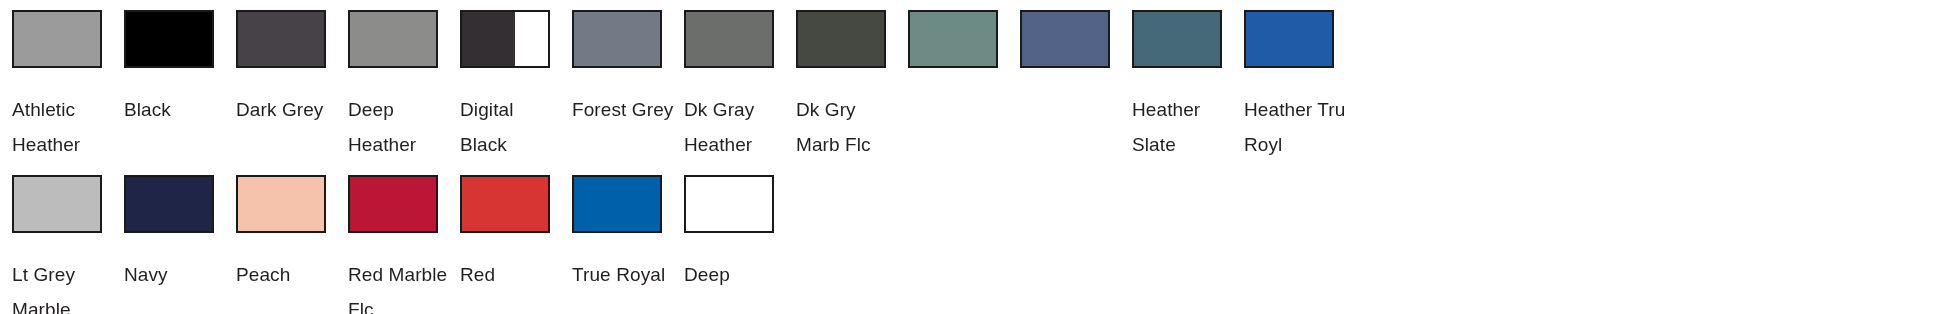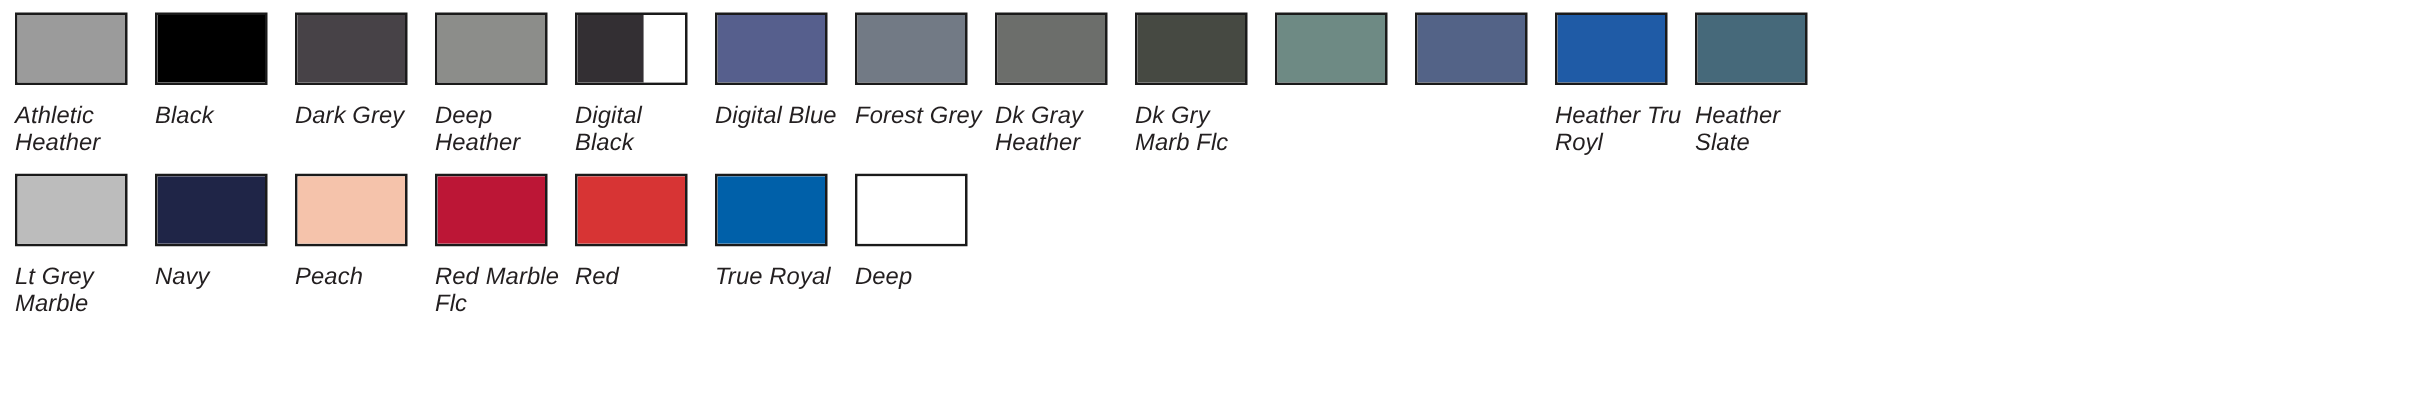--- a/index.html
+++ b/index.html
@@ -52,30 +52,29 @@
   }
 
   .chip-part {
     height: 100%;
   }
   .chip-part.single { width: 100%; }
   .chip-part.major  { width: 62%; }
   .chip-part.minor  { width: 38%; }
 
   .swatch-label {
-    margin-top: 14px;
+    margin-top: 24px;
     width: 104px;
     font-size: 19px;
-    line-height: 22px;
+    line-height: 35px;
     letter-spacing: 0.1px;
     color: #231f20;
     word-wrap: break-word;
     overflow-wrap: break-word;
     hyphens: none;
-    font-style: italic;
   }
 </style>
 </head>
 <body>
 
 <div id="swatch-grid">
   <div class="swatch-row" id="swatch-row-1">
       <div class="swatch-cell">
         <div class="swatch-chip">
           <div class="chip-part single" style="background: rgb(155, 155, 155);"></div>
@@ -102,26 +101,20 @@
       </div>
       <div class="swatch-cell">
         <div class="swatch-chip">
           <div class="chip-part major" style="background: rgb(51, 47, 51);"></div>
           <div class="chip-part minor" style="background: rgb(255, 255, 255);"></div>
         </div>
         <div class="swatch-label">Digital Black</div>
       </div>
       <div class="swatch-cell">
         <div class="swatch-chip">
-          <div class="chip-part single" style="background: rgb(86, 95, 141);"></div>
-        </div>
-        <div class="swatch-label">Digital Blue</div>
-      </div>
-      <div class="swatch-cell">
-        <div class="swatch-chip">
           <div class="chip-part single" style="background: rgb(114, 122, 133);"></div>
         </div>
         <div class="swatch-label">Forest Grey</div>
       </div>
       <div class="swatch-cell">
         <div class="swatch-chip">
           <div class="chip-part single" style="background: rgb(108, 110, 107);"></div>
         </div>
         <div class="swatch-label">Dk Gray Heather</div>
       </div>
@@ -136,29 +129,29 @@
           <div class="chip-part single" style="background: rgb(110, 138, 132);"></div>
         </div>
       </div>
       <div class="swatch-cell">
         <div class="swatch-chip">
           <div class="chip-part single" style="background: rgb(83, 99, 135);"></div>
         </div>
       </div>
       <div class="swatch-cell">
         <div class="swatch-chip">
+          <div class="chip-part single" style="background: rgb(70, 105, 122);"></div>
+        </div>
+        <div class="swatch-label">Heather Slate</div>
+      </div>
+      <div class="swatch-cell">
+        <div class="swatch-chip">
           <div class="chip-part single" style="background: rgb(31, 91, 166);"></div>
         </div>
         <div class="swatch-label">Heather Tru Royl</div>
-      </div>
-      <div class="swatch-cell">
-        <div class="swatch-chip">
-          <div class="chip-part single" style="background: rgb(70, 105, 122);"></div>
-        </div>
-        <div class="swatch-label">Heather Slate</div>
       </div>
     </div>
   <div class="swatch-row" id="swatch-row-2">
       <div class="swatch-cell">
         <div class="swatch-chip">
           <div class="chip-part single" style="background: rgb(188, 188, 188);"></div>
         </div>
         <div class="swatch-label">Lt Grey Marble</div>
       </div>
       <div class="swatch-cell">

